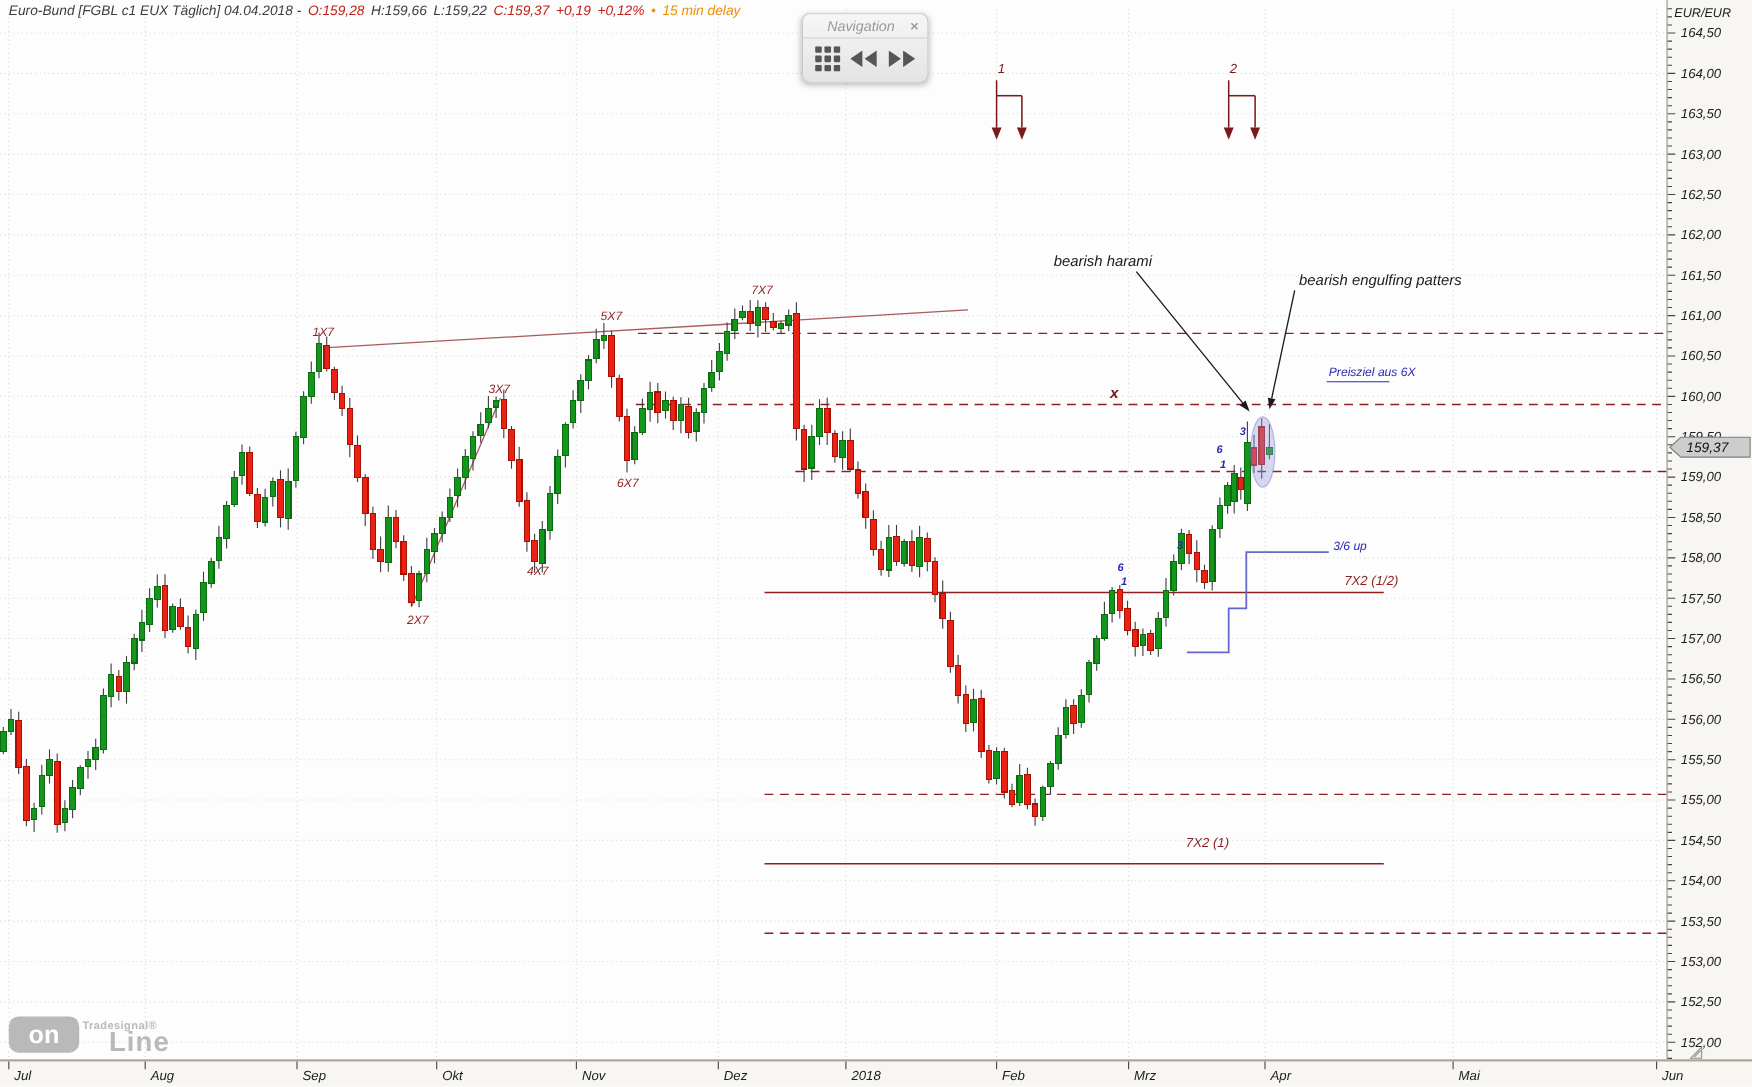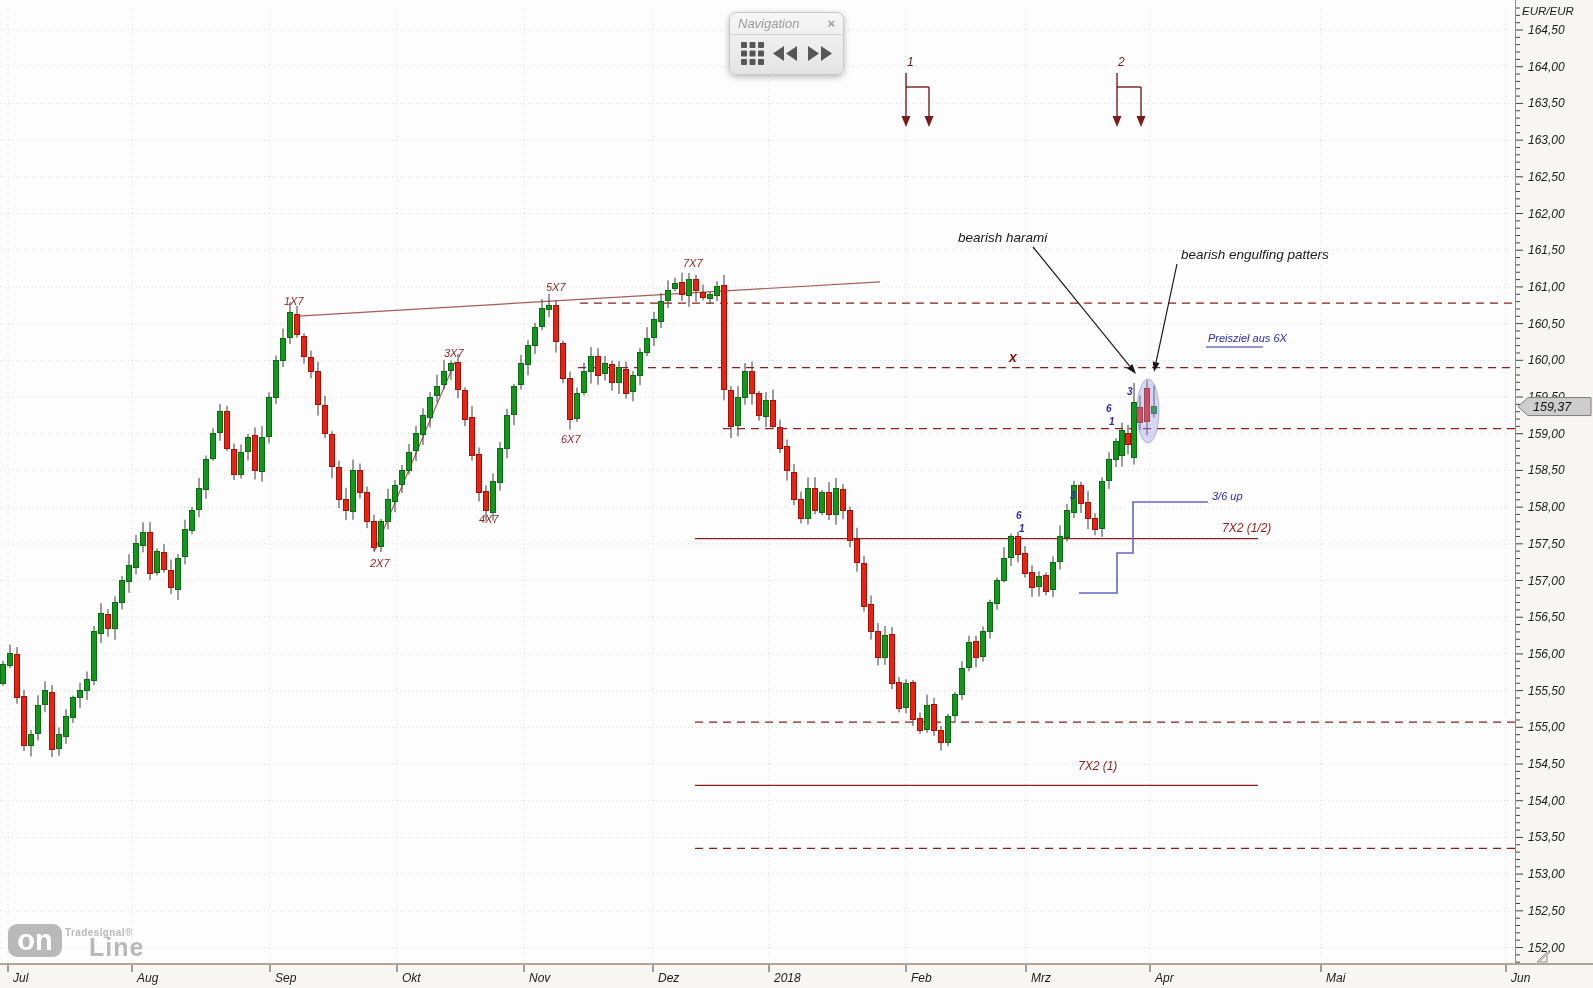--- a/index.html
+++ b/index.html
@@ -14,30 +14,30 @@
   .t-dark{color:#3c3c3c;}
   .t-red{color:#c22017;}
   .t-orange{color:#ef8e00;}
 
   
   .nav{position:absolute;left:729px;top:12px;width:113px;height:61px;
     background:linear-gradient(#f6f6f6,#e4e4e4);border:1px solid #c9c9c9;border-radius:7px;
     box-shadow:0 2px 6px rgba(0,0,0,0.28);font-style:italic;}
   .nav-head{display:flex;align-items:center;height:21px;padding:0 8px;color:#9a9a9a;
     font-size:13px;border-bottom:1px solid #d2d2d2;}
-  .nav-title{flex:1;text-align:left;}
+  .nav-title{flex:1;text-align:center;}
   .nav-close{color:#9a9a9a;font-style:normal;font-weight:bold;font-size:13px;cursor:pointer;line-height:1;}
   .nav-body{display:flex;justify-content:center;align-items:center;gap:7px;height:37px;}
   .nav-btn{border:none;background:transparent;padding:1px;margin:0;cursor:pointer;display:flex;align-items:center;}
 
   
   .logo{position:absolute;left:8px;top:924px;color:#b9b9b9;}
   .logo-row{display:flex;align-items:flex-end;}
-  .logo-box{width:54px;height:33px;background:#b9b9b9;border-radius:9px;color:#ffffff;
-    font-weight:bold;font-size:29px;display:flex;align-items:center;justify-content:center;font-style:normal;}
+  .logo-box{width:64px;height:33px;background:#b9b9b9;border-radius:9px;color:#ffffff;
+    font-weight:bold;font-size:23px;display:flex;align-items:center;justify-content:center;font-style:normal;}
   .logo-col{margin-left:3px;padding-bottom:1px;}
   .logo-brand{display:block;font-size:10px;font-weight:bold;letter-spacing:0.4px;}
   .logo-line{display:block;font-size:25px;font-weight:bold;line-height:18px;letter-spacing:1px;margin-left:24px;}
 </style>
 </head>
 <body>
 
 <div id="app">
 
   <svg id="chart" width="1593" height="988" viewBox="0 0 1593 988">
@@ -646,20 +646,23 @@
       <line x1="1150" y1="965" x2="1150" y2="972" stroke="#444444" stroke-width="1"></line>
       <text x="1155" y="982" fill="#1c1c1c" font-size="12px">Apr</text>
       <line x1="1321" y1="965" x2="1321" y2="972" stroke="#444444" stroke-width="1"></line>
       <text x="1326" y="982" fill="#1c1c1c" font-size="12px">Mai</text>
       <line x1="1506" y1="965" x2="1506" y2="972" stroke="#444444" stroke-width="1"></line>
       <text x="1511" y="982" fill="#1c1c1c" font-size="12px">Jun</text>
       <polygon points="1537,962 1547,952 1547,962" fill="#eeeeee" stroke="#909090" stroke-width="1"></polygon>
       <line x1="1540" y1="961" x2="1546" y2="955" stroke="#909090" stroke-width="1"></line>
     </svg>
 
+  <div class="titlebar">
+    <span class="t-dark">Euro-Bund [FGBL c1 EUX Täglich] 04.04.2018 -</span><span class="t-red">O:159,28</span><span class="t-dark">H:159,66</span><span class="t-dark">L:159,22</span><span class="t-red">C:159,37</span><span class="t-red">+0,19</span><span class="t-red">+0,12%</span><span class="t-orange">•</span><span class="t-orange">15 min delay</span>
+  </div>
 
   <div class="nav">
     <div class="nav-head">
       <span class="nav-title">Navigation</span>
       <span class="nav-close">×</span>
     </div>
     <div class="nav-body">
       <button class="nav-btn">
         <svg width="23" height="23" viewBox="0 0 23 23">
           <g fill="#565656">

